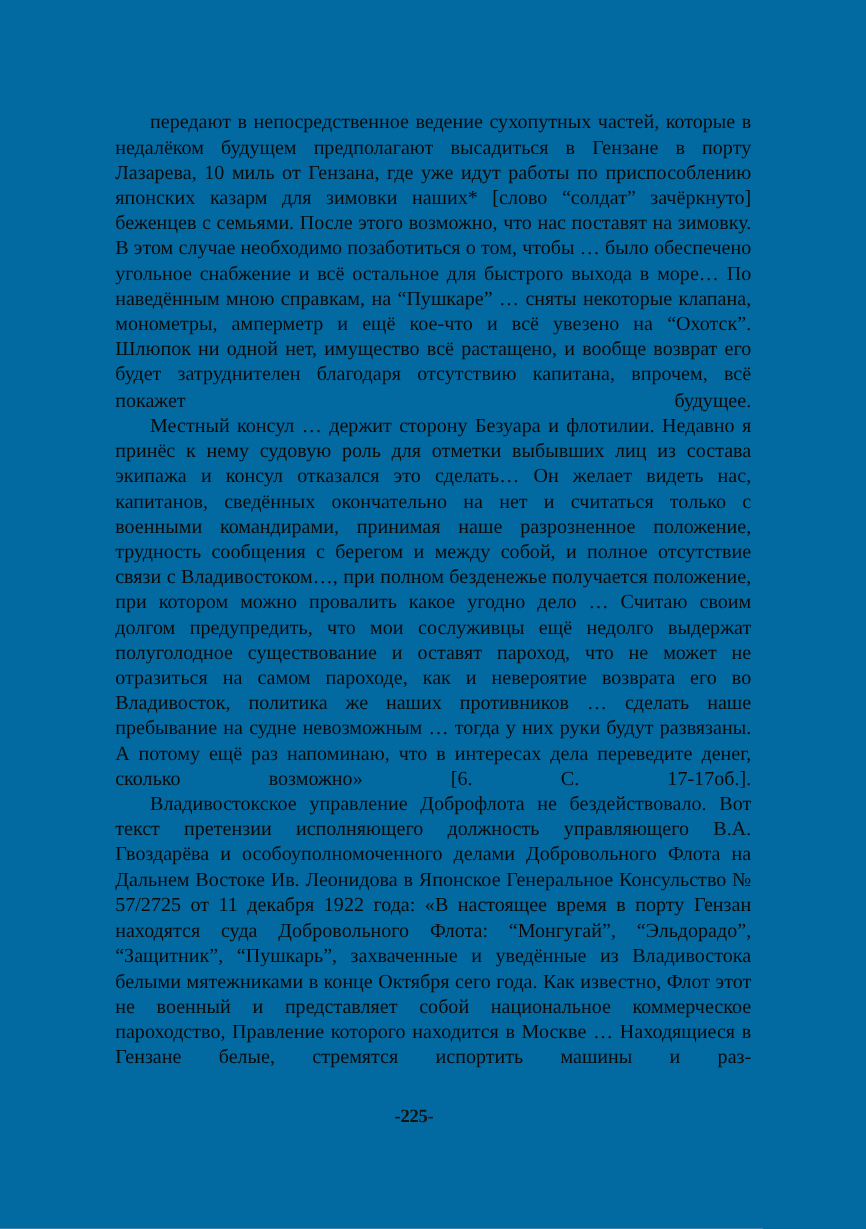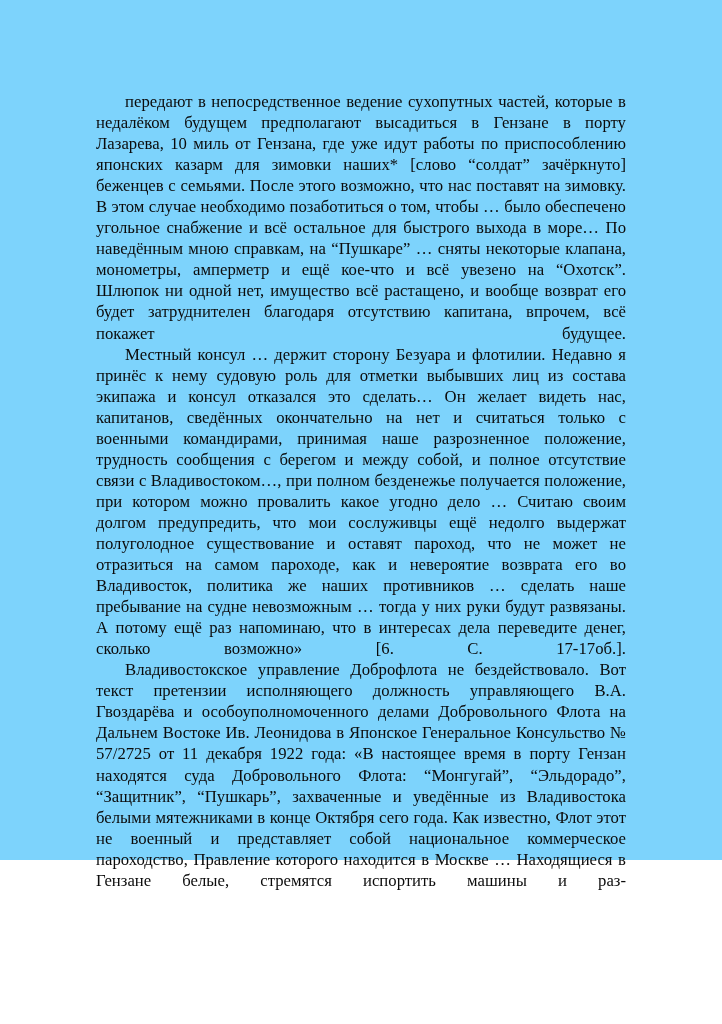--- a/index.html
+++ b/index.html
@@ -16,22 +16,22 @@
     font-family: "Liberation Serif", "DejaVu Serif", serif;
     color: #000000;
     -webkit-font-smoothing: antialiased;
   }
 
   .page {
     position: absolute;
     left: 0;
     top: 0;
     width: 722px;
-    height: 860px;
-    background: #7dd3fc;
+    height: 1024px;
+    background: #0369a1;
     text-decoration: underline;
   }
 
   .text-column {
     position: absolute;
     left: 96px;
     top: 91px;
     width: 530px;
   }
 
@@ -73,14 +73,15 @@
   <div class="text-column">
 
     <p class="para force-justify">передают в непосредственное ведение сухопутных частей, которые в недалёком будущем предполагают высадиться в Гензане в порту Лазарева, 10 миль от Гензана, где уже идут работы по приспособлению японских казарм для зимовки наших* [слово “солдат” зачёркнуто] беженцев с семьями. После этого возможно, что нас поставят на зимовку. В этом случае необходимо позаботиться о том, чтобы … было обеспечено угольное снабжение и всё остальное для быстрого выхода в море… По наведённым мною справкам, на “Пушкаре” … сняты некоторые клапана, монометры, амперметр и ещё кое-что и всё увезено на “Охотск”. Шлюпок ни одной нет, имущество всё растащено, и вообще возврат его будет затруднителен благодаря отсутствию капитана, впрочем, всё покажет будущее.</p>
 
     <p class="para force-justify">Местный консул … держит сторону Безуара и флотилии. Недавно я принёс к нему судовую роль для отметки выбывших лиц из состава экипажа и консул отказался это сделать… Он желает видеть нас, капитанов, сведённых окончательно на нет и считаться только с военными командирами, принимая наше разрозненное положение, трудность сообщения с берегом и между собой, и полное отсутствие связи с Владивостоком…, при полном безденежье получается положение, при котором можно провалить какое угодно дело … Считаю своим долгом предупредить, что мои сослуживцы ещё недолго выдержат полуголодное существование и оставят пароход, что не может не отразиться на самом пароходе, как и невероятие возврата его во Владивосток, политика же наших противников … сделать наше пребывание на судне невозможным … тогда у них руки будут развязаны. А потому ещё раз напоминаю, что в интересах дела переведите денег, сколько возможно» [6. С. 17-17об.].</p>
 
     <p class="para force-justify">Владивостокское управление Доброфлота не бездействовало. Вот текст претензии исполняющего должность управляющего В.А. Гвоздарёва и особоуполномоченного делами Добровольного Флота на Дальнем Востоке Ив. Леонидова в Японское Генеральное Консульство № 57/2725 от 11 декабря 1922 года: «В настоящее время в порту Гензан находятся суда Добровольного Флота: “Монгугай”, “Эльдорадо”, “Защитник”, “Пушкарь”, захваченные и уведённые из Владивостока белыми мятежниками в конце Октября сего года. Как известно, Флот этот не военный и представляет собой национальное коммерческое пароходство, Правление которого находится в Москве … Находящиеся в Гензане белые, стремятся испортить машины и раз-</p>
 
   </div>
 
+  <div class="folio">-225-</div>
 
 </div>
 
 </body></html>

